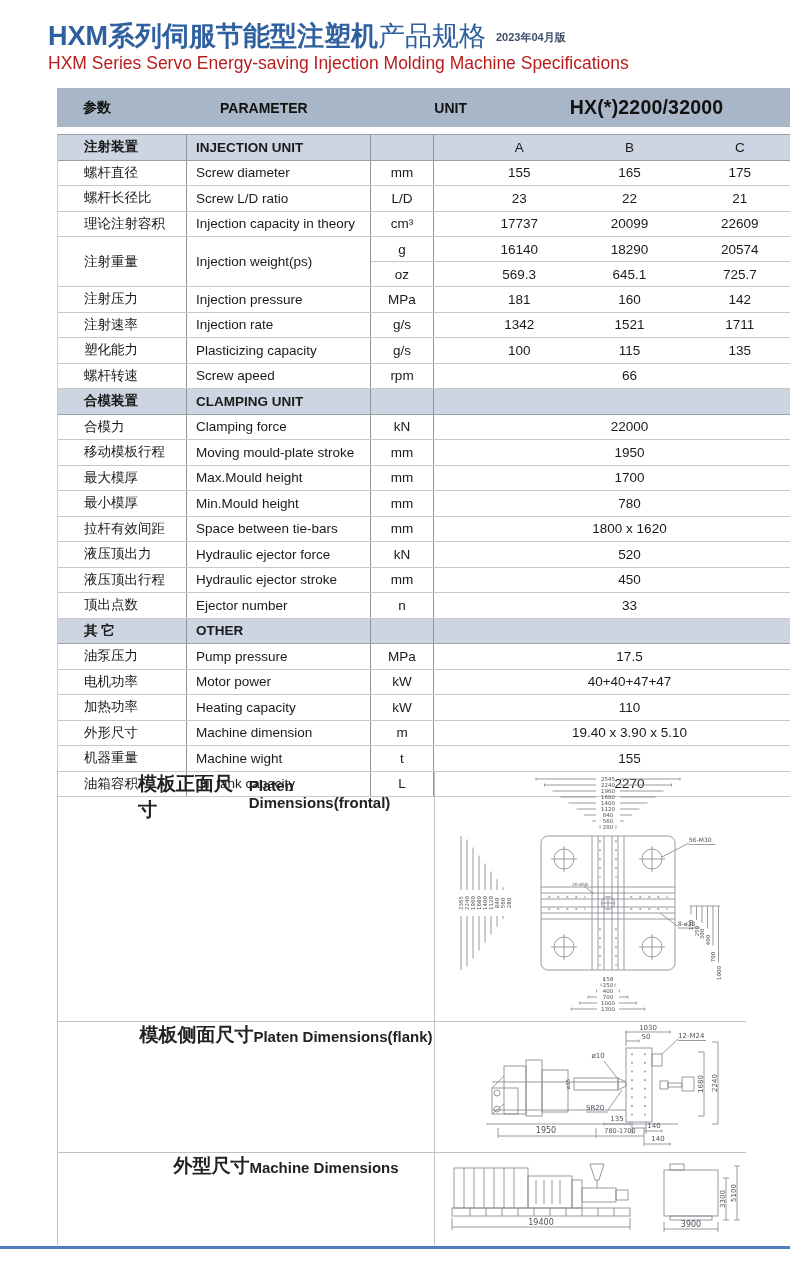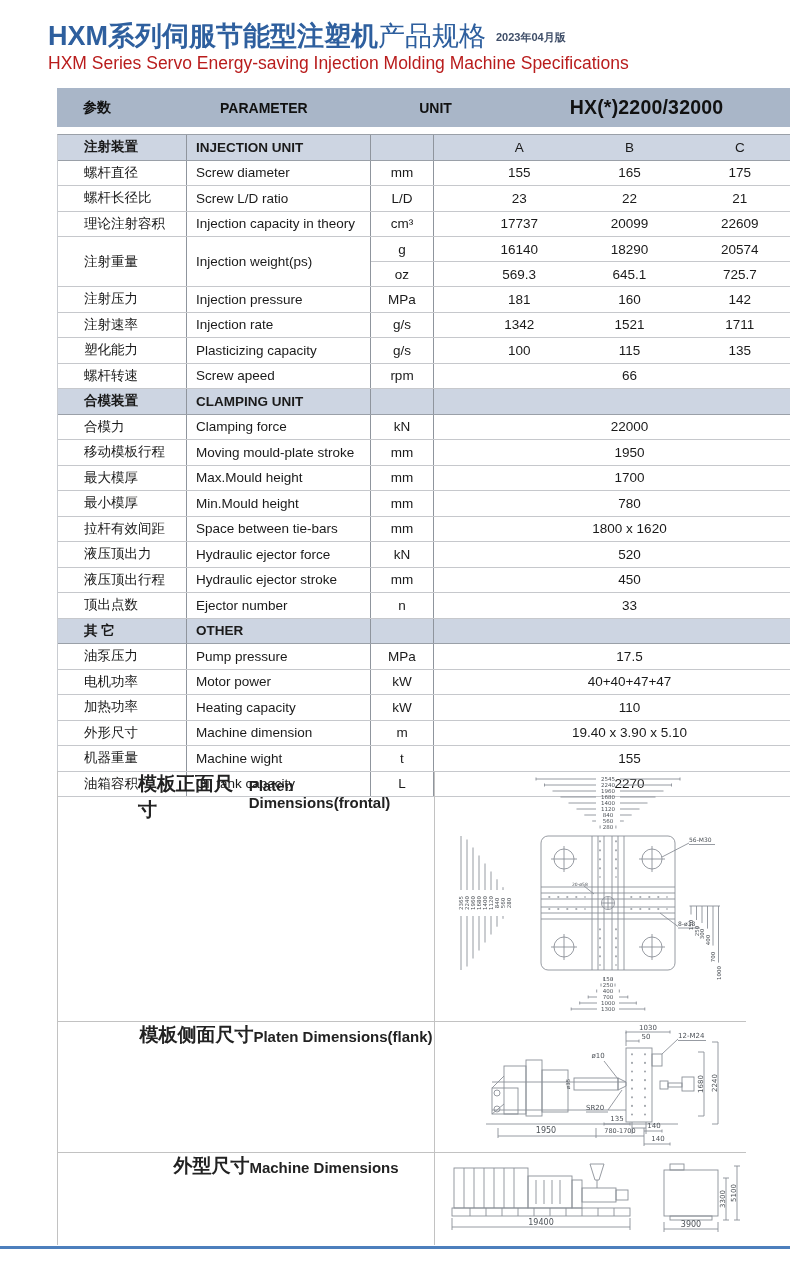--- a/index.html
+++ b/index.html
@@ -11,21 +11,21 @@
   .title-line{font-size:27px;line-height:32px;color:#2e5f9e;white-space:nowrap;}
   .t-bold{font-weight:bold;}
   .t-light{font-weight:400;}
   .edition{font-size:11px;color:#3f4e68;font-weight:600;margin-left:10px;vertical-align:4px;}
   .subtitle{font-size:17.5px;color:#b91c1c;}
   
   #spec{left:57px;top:88px;width:769px;}
   .hdr{height:39px;background:#a9b6c8;display:flex;align-items:center;font-weight:bold;color:#111;}
   .h-zh{width:128px;padding-left:26px;font-size:14px;box-sizing:content-box;}
   .h-en{width:184px;padding-left:9px;font-size:14px;}
-  .h-unit{width:63px;text-align:center;font-size:14px;}
+  .h-unit{width:63px;text-align:right;font-size:14px;}
   .h-model{flex:1;text-align:center;font-size:19.5px;letter-spacing:0.2px;}
   .rows{margin-top:7px;border-top:1px solid #9aa0a8;border-left:1px solid #c9ccd1;border-right:1px solid #c9ccd1;text-align:right;}
   .t-row{display:flex;align-items:stretch;height:24.5px;border-bottom:1px solid #c6c8cc;font-size:13.5px;}
   .t-row.sec{background:#cdd5e2;border-bottom:1px solid #9aa0a8;}
   .c-zh{width:102px;padding-left:26px;display:flex;align-items:center;font-weight:500;}
   .sec .c-zh,.sec .c-en{font-weight:bold;}
   .c-en{width:174px;padding-left:9px;border-left:1px solid #8f959d;border-right:1px solid #8f959d;display:flex;align-items:center;}
   .c-unit{width:62px;border-right:1px solid #8f959d;display:flex;align-items:center;justify-content:center;}
   .c-vals{flex:1;display:flex;padding:0 30px;}
   .c-v{flex:1;display:flex;align-items:center;justify-content:center;}

